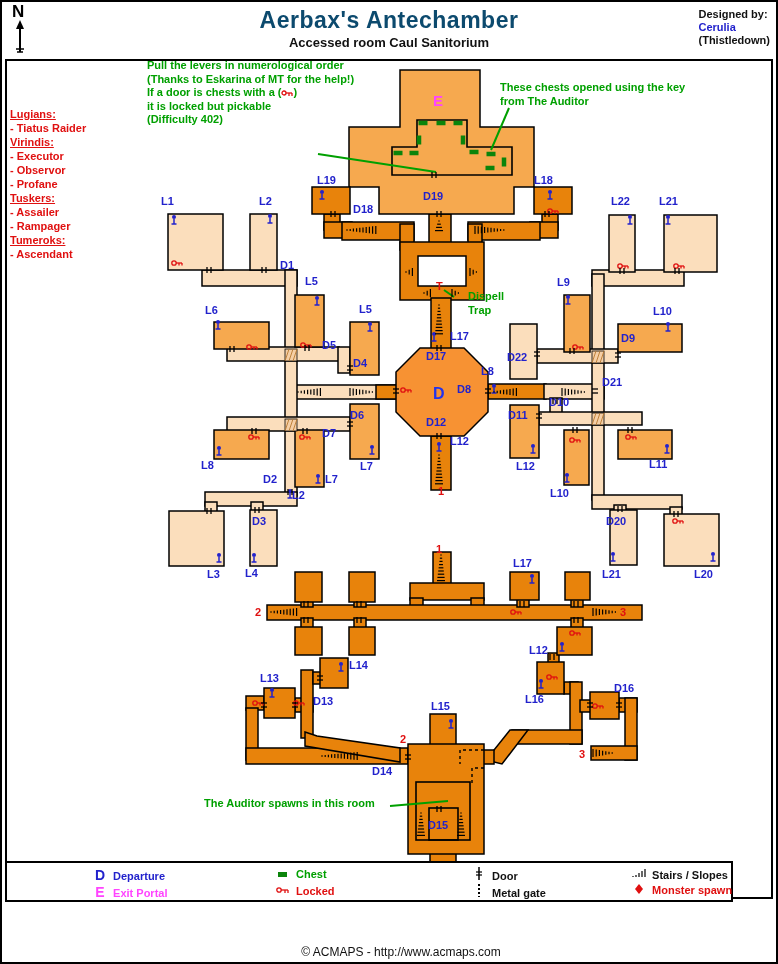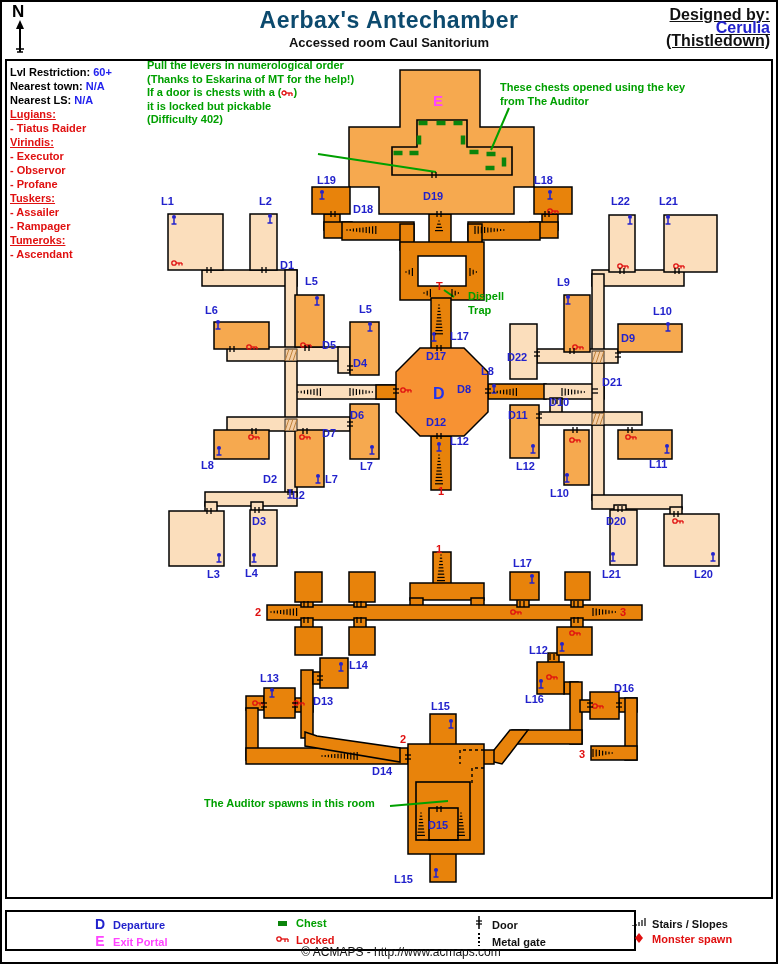--- a/index.html
+++ b/index.html
@@ -6,22 +6,22 @@
   .page{position:relative;width:778px;height:964px;background:#fff;border:2px solid #000;
         box-sizing:border-box;font-family:"Liberation Sans",sans-serif;overflow:hidden;}
   
   .header{position:absolute;left:0;top:0;width:100%;height:57px;}
   .north{position:absolute;left:10px;top:2px;width:26px;text-align:left;}
   .north .n-letter{font-weight:bold;font-size:17px;color:#000;display:block;line-height:16px;}
   .page-title{position:absolute;top:5px;left:0;width:100%;text-align:center;
               font-size:23px;font-weight:bold;color:#0c4a6e;letter-spacing:.5px;}
   .page-subtitle{position:absolute;top:33px;left:0;width:100%;text-align:center;
               font-size:13px;font-weight:bold;color:#111;}
-  .credit{position:absolute;right:6px;top:6px;text-align:right;font-size:16px;
-          font-weight:bold;line-height:13px;color:#111;text-decoration:underline;}
+  .credit{position:absolute;right:6px;top:6px;text-align:left;font-size:11px;
+          font-weight:bold;line-height:13px;color:#111;}
   .credit .designer{color:var(--label_blue);}
   
   .map-frame{position:absolute;left:3px;top:57px;width:768px;height:840px;
              border:2px solid #000;box-sizing:border-box;background:#fff;}
   #map{position:absolute;left:0;top:0;width:778px;height:964px;pointer-events:none;}
   
   #map .c{fill:var(--corridor);stroke:#000;stroke-width:1.5;}
   #map .m{fill:var(--room);stroke:#000;stroke-width:1.5;}
   #map .l{fill:var(--room_light);stroke:#000;stroke-width:1.5;}
   #map .oct{fill:var(--octagon);stroke:#000;stroke-width:1.5;}
@@ -42,21 +42,21 @@
   .mob-h{text-decoration:underline;}
   .ann{color:var(--green);line-height:13.5px;}
   .ann-pull{left:145px;top:57px;}
   .ann-door{left:183px;top:136px;}
   .ann-chests{left:498px;top:79px;}
   .ann-decoy{left:587px;top:163px;}
   .ann-dispell{left:451px;top:288px;padding-left:15px;}
   .ann-auditor{left:202px;top:795px;}
   .inline-key{vertical-align:-1px;}
   
-  .legend-frame{position:absolute;left:3px;top:908px;width:631px;height:41px;
+  .legend-frame{position:absolute;left:3px;top:859px;width:728px;height:41px;
                 border:2px solid #000;box-sizing:border-box;background:#fff;padding-left:23px;}
   .leg-item{position:absolute;font-size:11px;font-weight:bold;white-space:nowrap;color:#111;}
   .leg-icon{display:inline-block;width:20px;text-align:center;}
   .leg-dep{color:var(--label_blue);}
   .leg-exit{color:var(--magenta);}
   .leg-chest{color:#00A000;}
   .leg-locked{color:var(--red);}
   .leg-spawn{color:var(--red);}
   .leg-letter{font-size:14px;font-weight:bold;}
   .copyright{position:absolute;left:12px;top:943px;width:100%;text-align:center;
@@ -712,34 +712,20 @@
         <line x1="590" y1="361" x2="594" y2="349" stroke="#B9792F" stroke-width="0.9"></line>
         <line x1="594" y1="361" x2="598" y2="349" stroke="#B9792F" stroke-width="0.9"></line>
         <line x1="598" y1="361" x2="602" y2="349" stroke="#B9792F" stroke-width="0.9"></line>
         <rect x="590" y="411" width="12" height="12" fill="#F5CFA6" stroke="#000" stroke-width="0.8"></rect>
         <line x1="590" y1="423" x2="594" y2="411" stroke="#B9792F" stroke-width="0.9"></line>
         <line x1="594" y1="423" x2="598" y2="411" stroke="#B9792F" stroke-width="0.9"></line>
         <line x1="598" y1="423" x2="602" y2="411" stroke="#B9792F" stroke-width="0.9"></line>
       </g>
   </svg>
 
-  <div class="ov info">
-    <div>
-      <span>Lvl Restriction:</span>
-      <span class="info-val">60+</span>
-    </div>
-    <div>
-      <span>Nearest town:</span>
-      <span class="info-val">N/A</span>
-    </div>
-    <div>
-      <span>Nearest LS:</span>
-      <span class="info-val">N/A</span>
-    </div>
-  </div>
 
   <div class="ov mobs">
     <div class="mob-h">Lugians:</div>
     <div>- Tiatus Raider</div>
     <div class="mob-h">Virindis:</div>
     <div>- Executor</div>
     <div>- Observor</div>
     <div>- Profane</div>
     <div class="mob-h">Tuskers:</div>
     <div>- Assailer</div>

